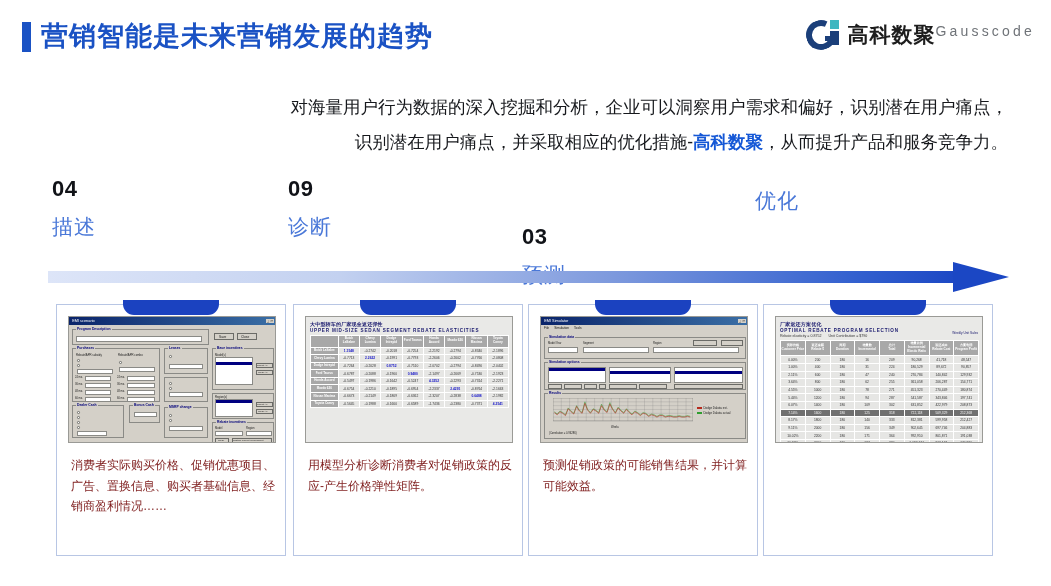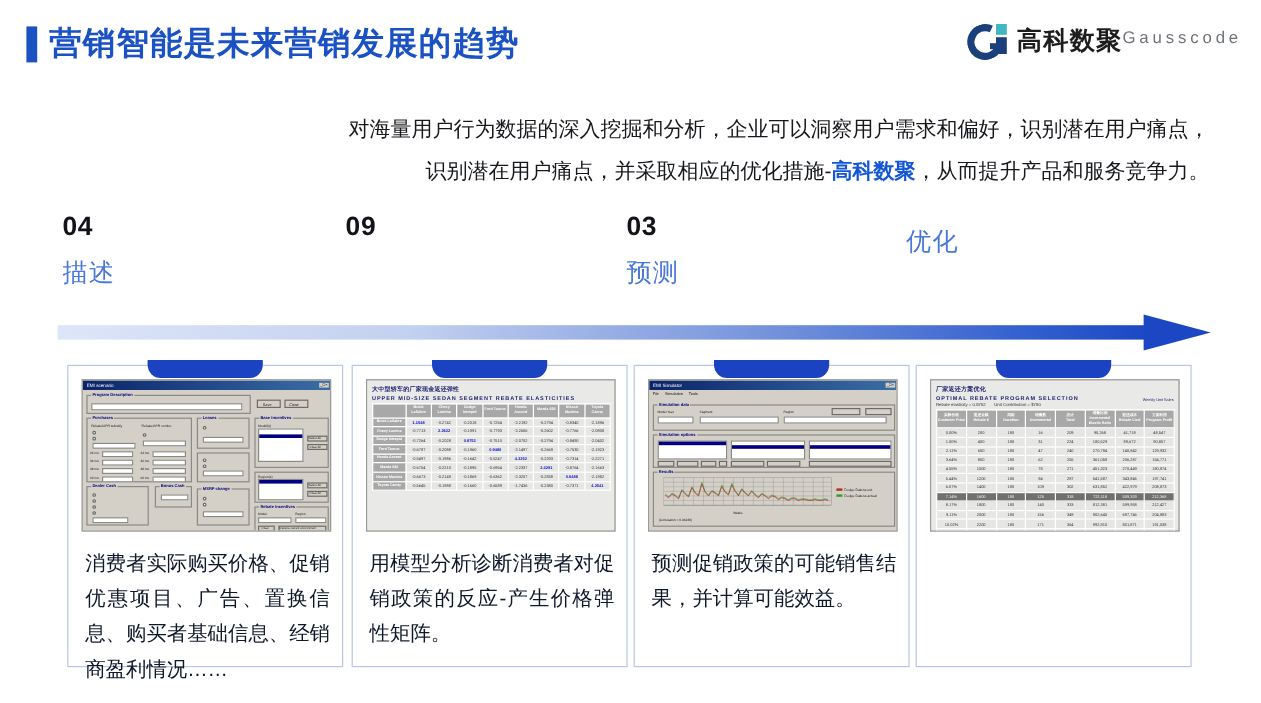--- a/index.html
+++ b/index.html
@@ -84,21 +84,21 @@
     position: absolute; left: 50%; top: -5px; transform: translateX(-50%);
     width: 96px; height: 15px; background: #1b42c0;
     border-radius: 0 0 11px 11px;
   }
   .shot {
     position: absolute; left: 11px; top: 11px; width: 208px; height: 127px;
     background: #cfcfcb; border: 1px solid #9a9a96; overflow: hidden;
   }
   .card-caption {
     position: absolute; left: 14px; top: 150px; width: 204px;
-    font-size: 17px; color: #0f172a; line-height: 1.72; text-align: justify;
+    font-size: 12px; color: #7f1d1d; line-height: 1.72; text-align: justify;
   }
 
   
   .win { position: absolute; inset: 0; background: #d4d0c8; }
   .win-title {
     height: 8px; background: linear-gradient(to right, #0a246a, #3a6ea5);
     display: flex; align-items: center; justify-content: space-between;
     padding: 0 1px;
   }
   .win-title .t { font-size: 3.5px; color: #fff; transform: scale(1.1); transform-origin: left center; padding-left: 2px; }
@@ -165,22 +165,23 @@
     <span>识别潜在用户痛点，并采取相应的优化措施-</span><span class="hl">高科数聚</span><span>，从而提升产品和服务竞争力。</span>
   </div>
 
   <div class="steps">
     <div class="step" style="left:52px;">
       <div class="step-num">04</div>
       <div class="step-label">描述</div>
     </div>
     <div class="step" style="left:288px;">
       <div class="step-num">09</div>
-    </div>
-    <div class="step" style="left:522px;">
+      <div class="step-label">诊断</div>
+    </div>
+    <div class="step" style="left:522px;margin-top:48px;">
       <div class="step-num">03</div>
       <div class="step-label">预测</div>
     </div>
     <div class="step" style="left:755px;">
       <div class="step-label">优化</div>
     </div>
   </div>
 
   <div class="arrow-wrap">
     <div class="arrow-shaft"></div>

